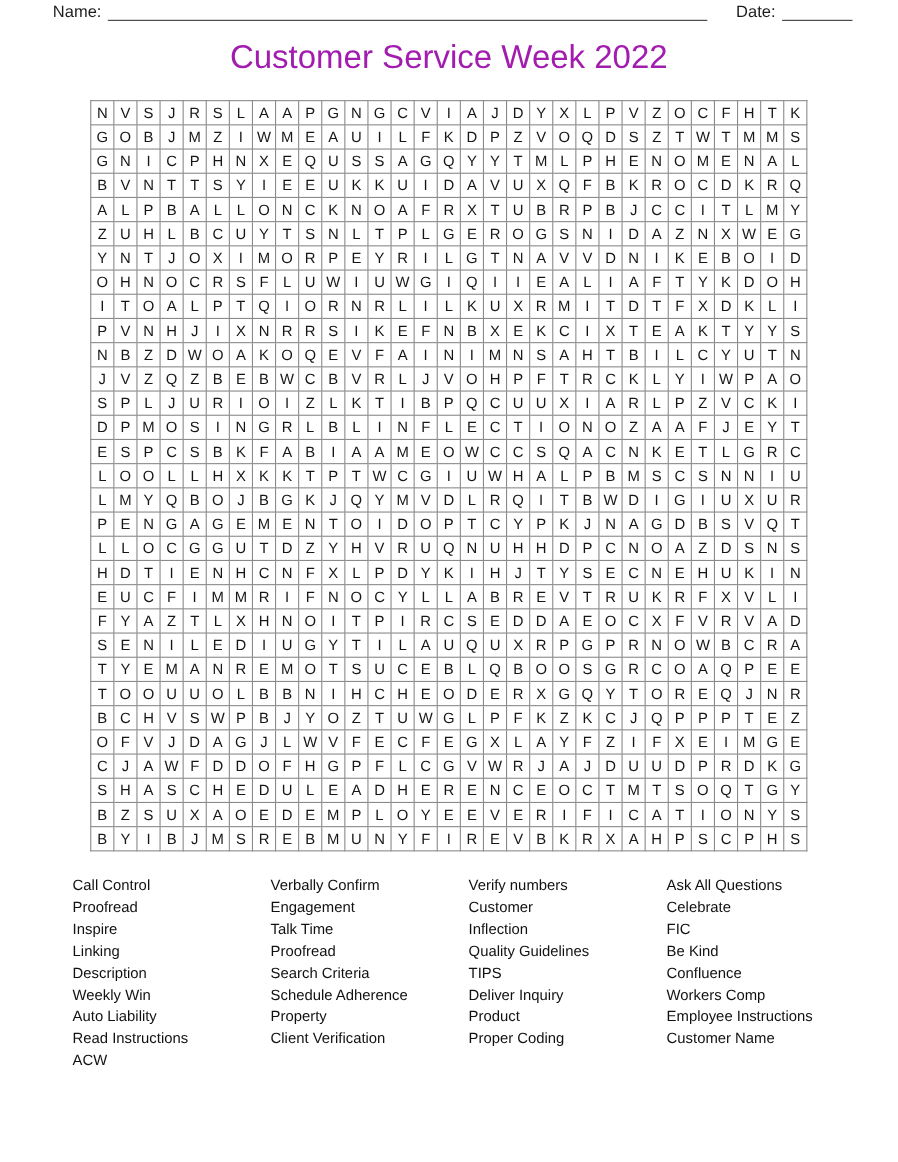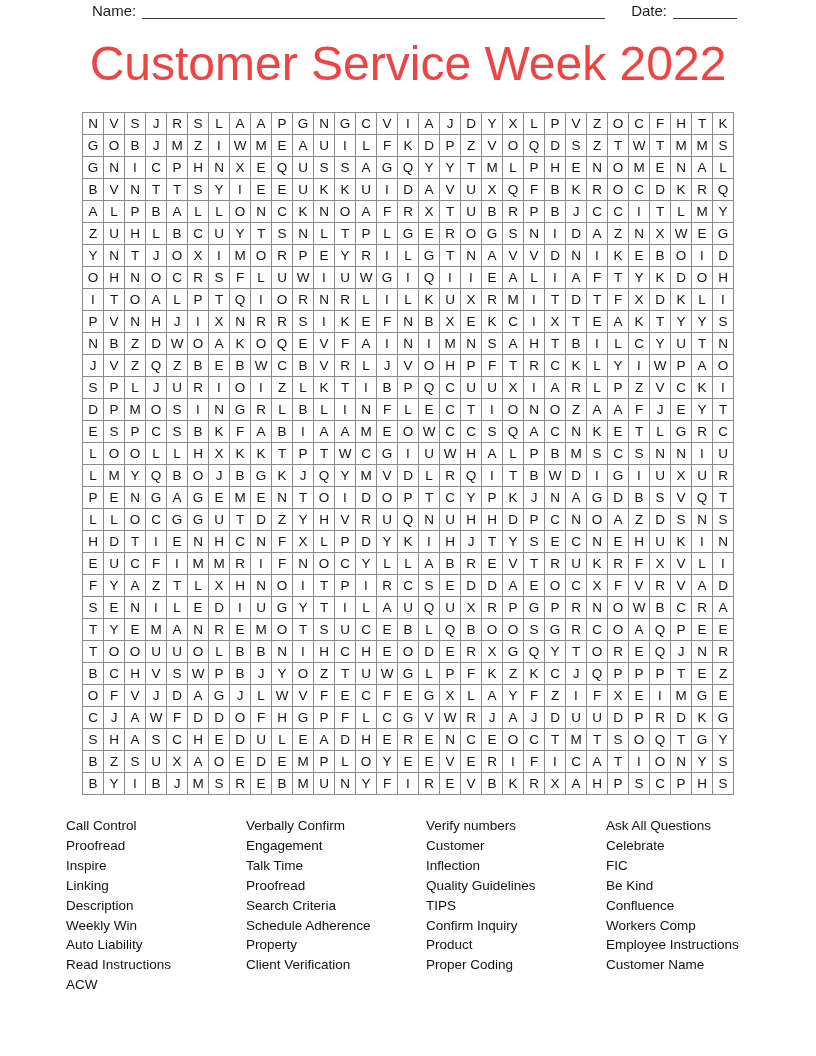--- a/index.html
+++ b/index.html
@@ -11,45 +11,44 @@
     font-family: "Liberation Sans", "DejaVu Sans", sans-serif;
     color: #1c1c1c;
     overflow: hidden;
   }
   .page { width: 816px; height: 1056px; position: relative; }
 
   
   .header {
     display: flex;
     align-items: flex-end;
-    padding: 1px 79px 0 48px;
+    padding: 1px 41px 0 48px;
     height: 20px;
-    margin-left: 44px;
   }
   .header .label {
     font-size: 15px;
     line-height: 18px;
     white-space: nowrap;
   }
   .blank {
     border-bottom: 1px solid #3a3a3a;
     height: 16px;
     display: inline-block;
   }
   .blank-name { flex: 1 1 auto; margin: 0 26px 1px 6px; }
   .blank-date { width: 64px; margin: 0 0 1px 6px; }
 
   
   .title {
     text-align: center;
-    font-size: 48px;
+    font-size: 30px;
     font-weight: 500;
     letter-spacing: 0px;
     margin-top: 16px;
-    color: #ef4444;
+    color: #a21caf;
   }
 
   
   .grid {
     border-collapse: collapse;
     margin: 21px auto 0 auto;
   }
   .grid td {
     width: 21px;
     height: 21px;
@@ -1142,21 +1141,21 @@
         <div class="word-item">Schedule Adherence</div>
         <div class="word-item">Property</div>
         <div class="word-item">Client Verification</div>
       </div>
       <div class="word-col">
         <div class="word-item">Verify numbers</div>
         <div class="word-item">Customer</div>
         <div class="word-item">Inflection</div>
         <div class="word-item">Quality Guidelines</div>
         <div class="word-item">TIPS</div>
-        <div class="word-item">Confirm Inquiry</div>
+        <div class="word-item">Deliver Inquiry</div>
         <div class="word-item">Product</div>
         <div class="word-item">Proper Coding</div>
       </div>
       <div class="word-col">
         <div class="word-item">Ask All Questions</div>
         <div class="word-item">Celebrate</div>
         <div class="word-item">FIC</div>
         <div class="word-item">Be Kind</div>
         <div class="word-item">Confluence</div>
         <div class="word-item">Workers Comp</div>

